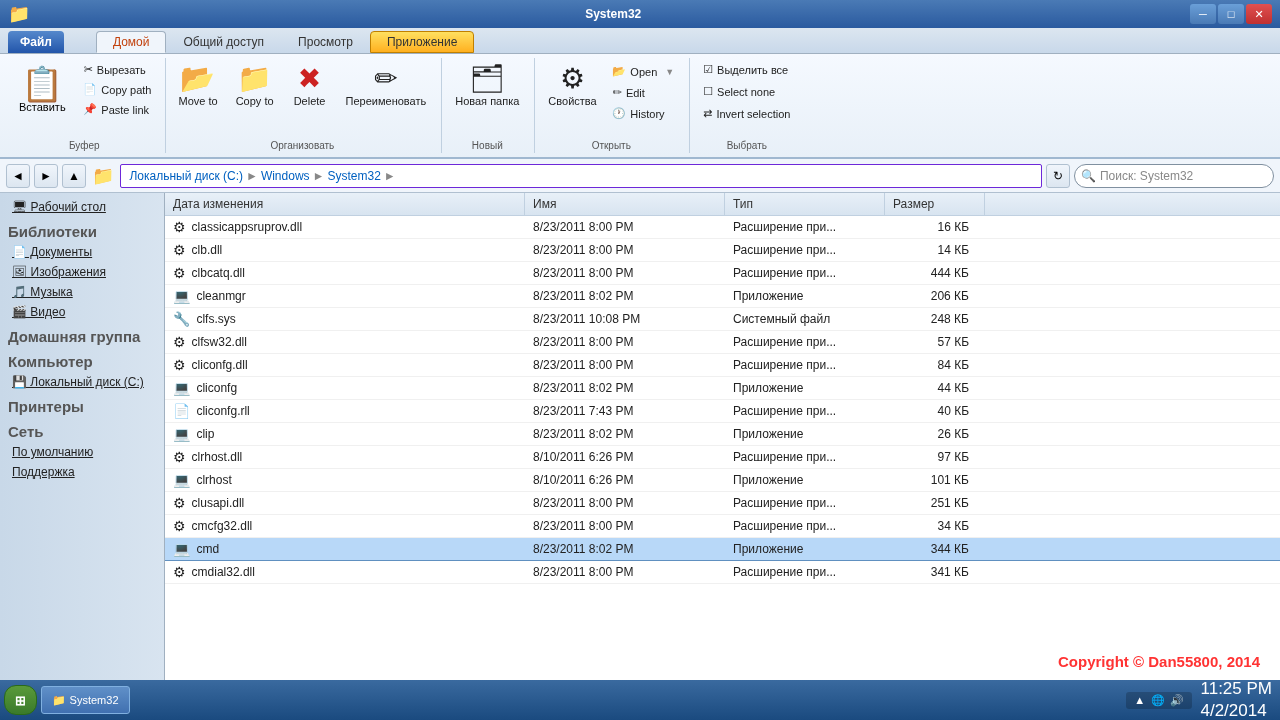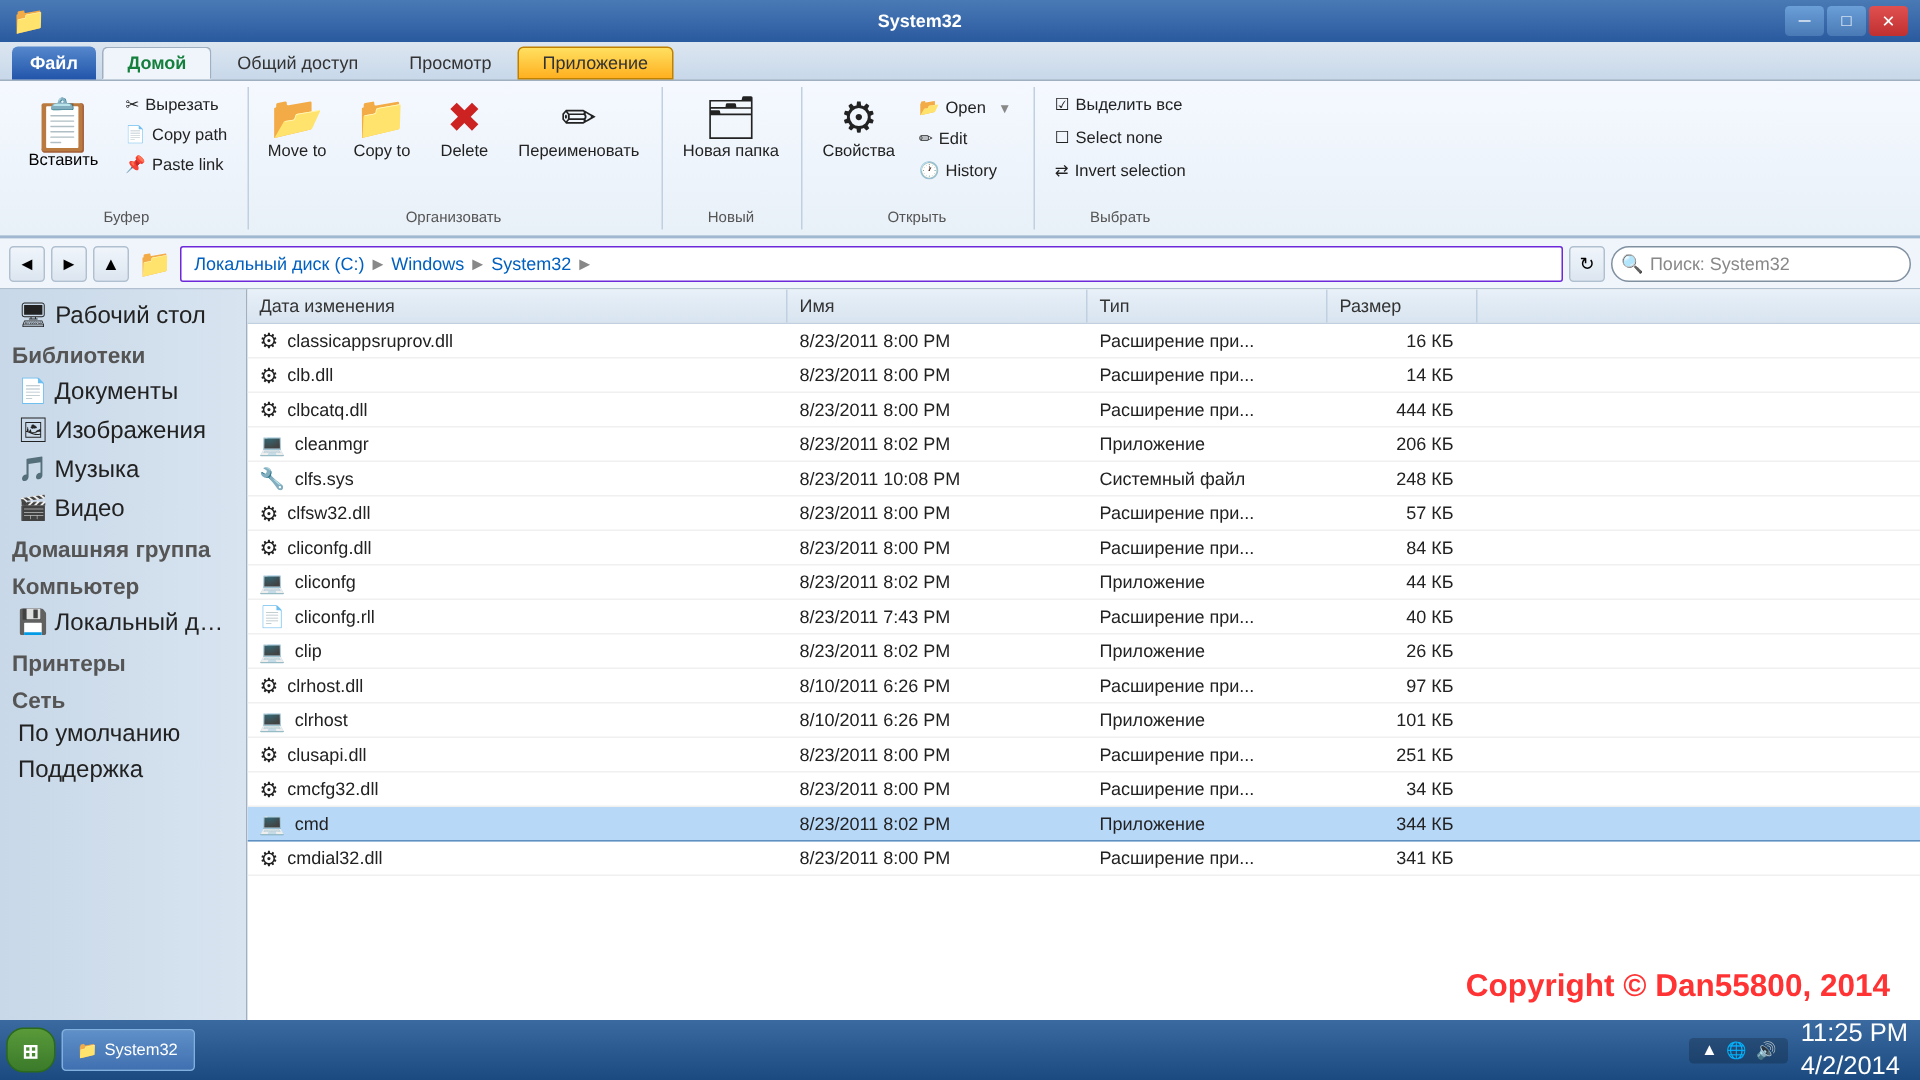--- a/index.html
+++ b/index.html
@@ -44,22 +44,23 @@
       border-radius: 4px 4px 0 0;
       border: 1px solid transparent;
       color: #333;
       height: 22px;
       display: flex; align-items: center;
     }
     .ribbon-tab.active {
       background: #f0f5fb;
       border-color: #a0b0c0;
       border-bottom-color: #f0f5fb;
-      color: #15803d;
-      font-weight: 700;
+      color: #c2410c;
+      font-weight: 400;
+      margin-left: 28px;
     }
     .ribbon-tab.highlighted {
       background: linear-gradient(to bottom, #ffe060, #ffb020);
       border-color: #c08000;
       color: #333;
     }
     .system-tab {
       background: linear-gradient(to bottom, #5588cc, #2255aa);
       color: white;
       border-radius: 4px 4px 0 0;
@@ -195,26 +196,27 @@
     
     .sidebar {
       width: 165px;
       background: linear-gradient(to right, #c8d8e8, #d8e4f0);
       border-right: 1px solid #a0b0c0;
       overflow-y: auto;
       padding: 4px 0;
     }
     .sidebar-item {
       padding: 3px 8px 3px 12px;
-      font-size: 16px;
+      font-size: 12px;
       color: #222;
       cursor: pointer;
       white-space: nowrap;
       overflow: hidden;
       text-overflow: ellipsis;
+      text-decoration: underline;
     }
     .sidebar-section {
       padding: 2px 8px;
       font-size: 15px;
       color: #555;
       font-weight: bold;
       margin-top: 4px;
     }
 
     
@@ -270,21 +272,21 @@
       padding: 0 8px;
       font-size: 11px;
       color: #333;
       border-top: 1px solid #b0c0d0;
     }
     .copyright-overlay {
       position: absolute;
       bottom: 50px;
       right: 20px;
       color: #ff3333;
-      font-size: 21px;
+      font-size: 15px;
       font-weight: bold;
       font-family: Arial, sans-serif;
     }
 
     
     .taskbar {
       position: absolute;
       bottom: 0;
       left: 0;
       right: 0;

